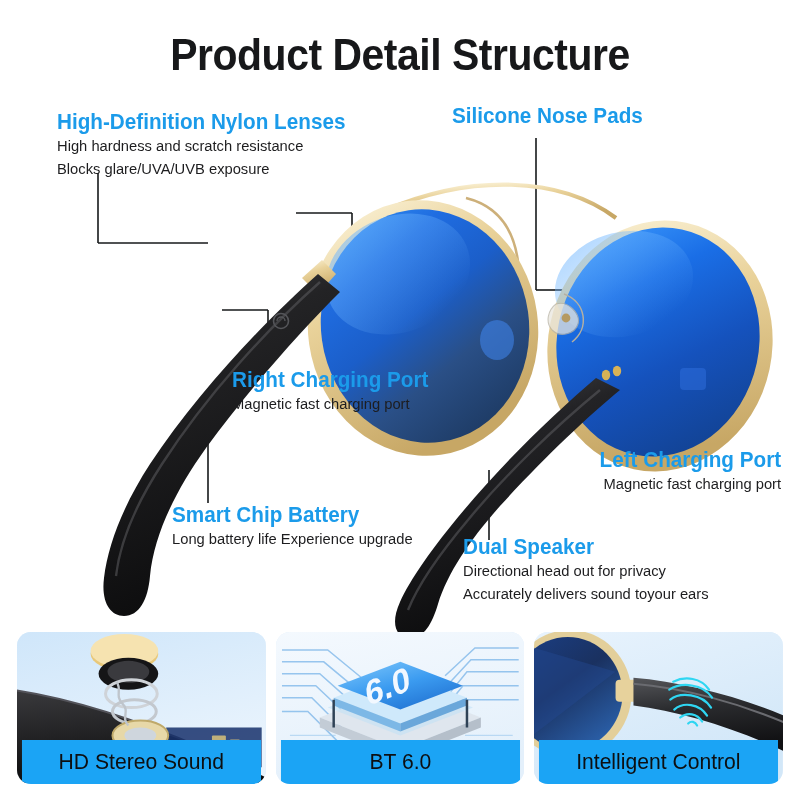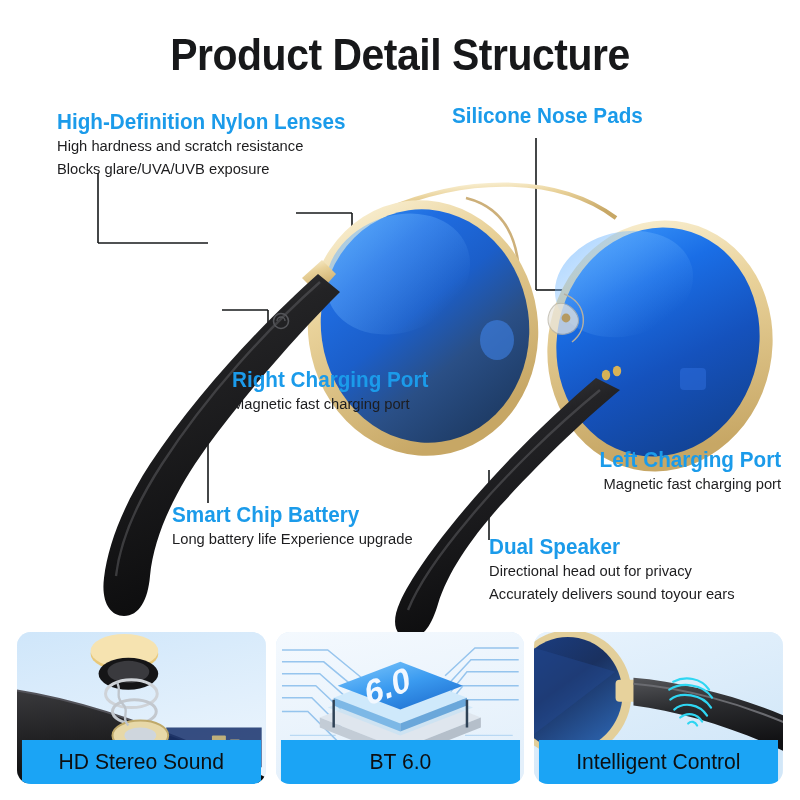--- a/index.html
+++ b/index.html
@@ -192,21 +192,21 @@
   <div class="callout alignR" style="right:19px;top:448px;">
     <div class="hd">Left Charging Port</div>
     <div class="sub">Magnetic fast charging port</div>
   </div>
 
   <div class="callout" style="left:137px;top:503px;margin-left:35px;">
     <div class="hd">Smart Chip Battery</div>
     <div class="sub">Long battery life Experience upgrade</div>
   </div>
 
-  <div class="callout" style="left:463px;top:535px;margin-left:26px;">
+  <div class="callout" style="left:463px;top:535px;">
     <div class="hd">Dual Speaker</div>
     <div class="sub">Directional head out for privacy</div>
     <div class="sub">Accurately delivers sound toyour ears</div>
   </div>
 
   <div class="panels">
 
     <div class="panel">
       <svg class="art" viewBox="0 0 250 152" preserveAspectRatio="xMidYMid slice">
         <defs>

